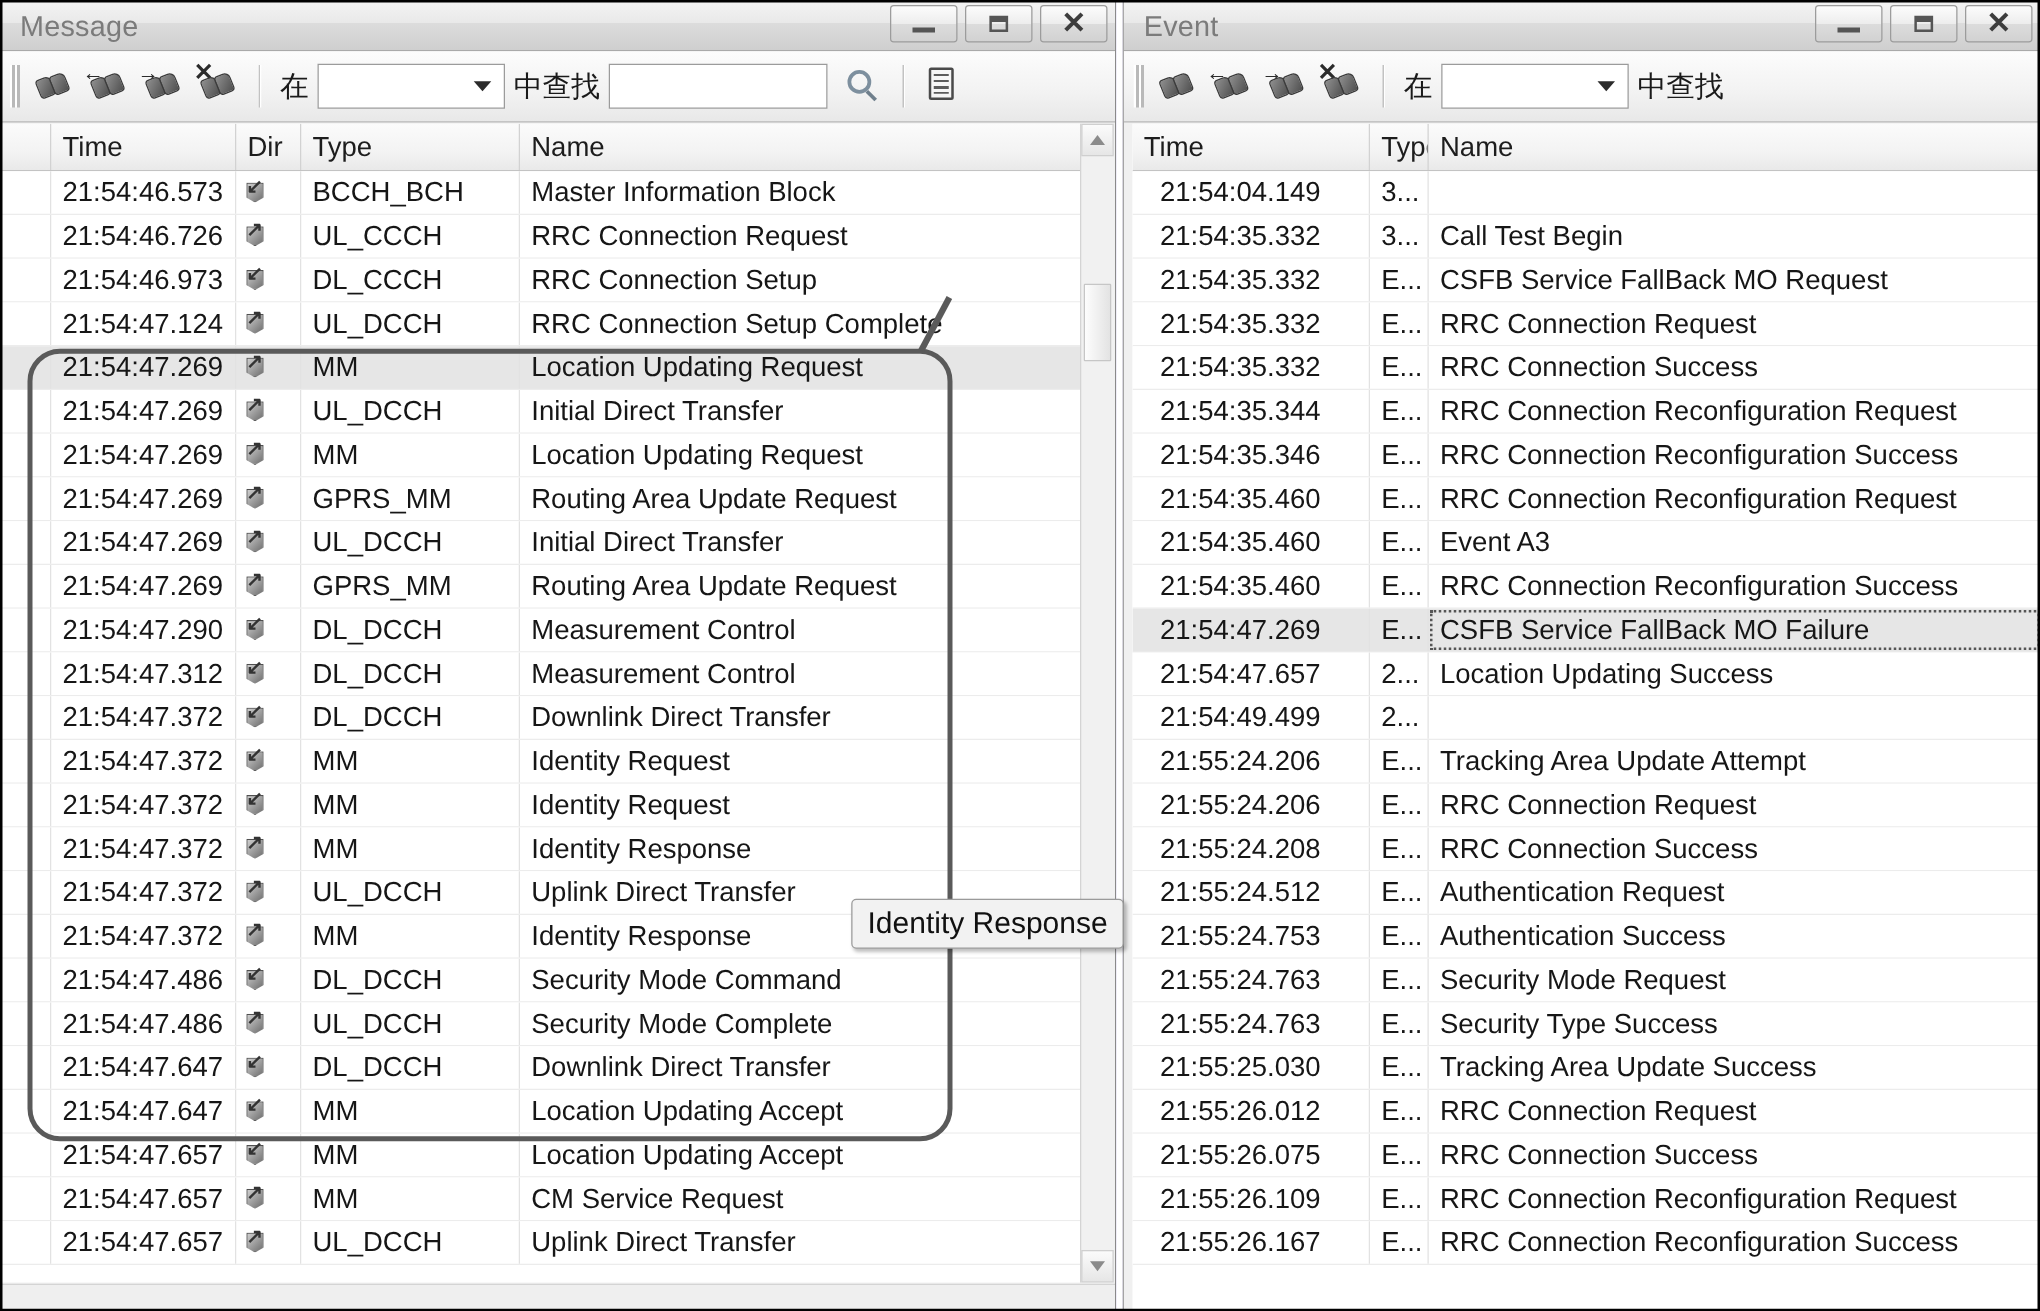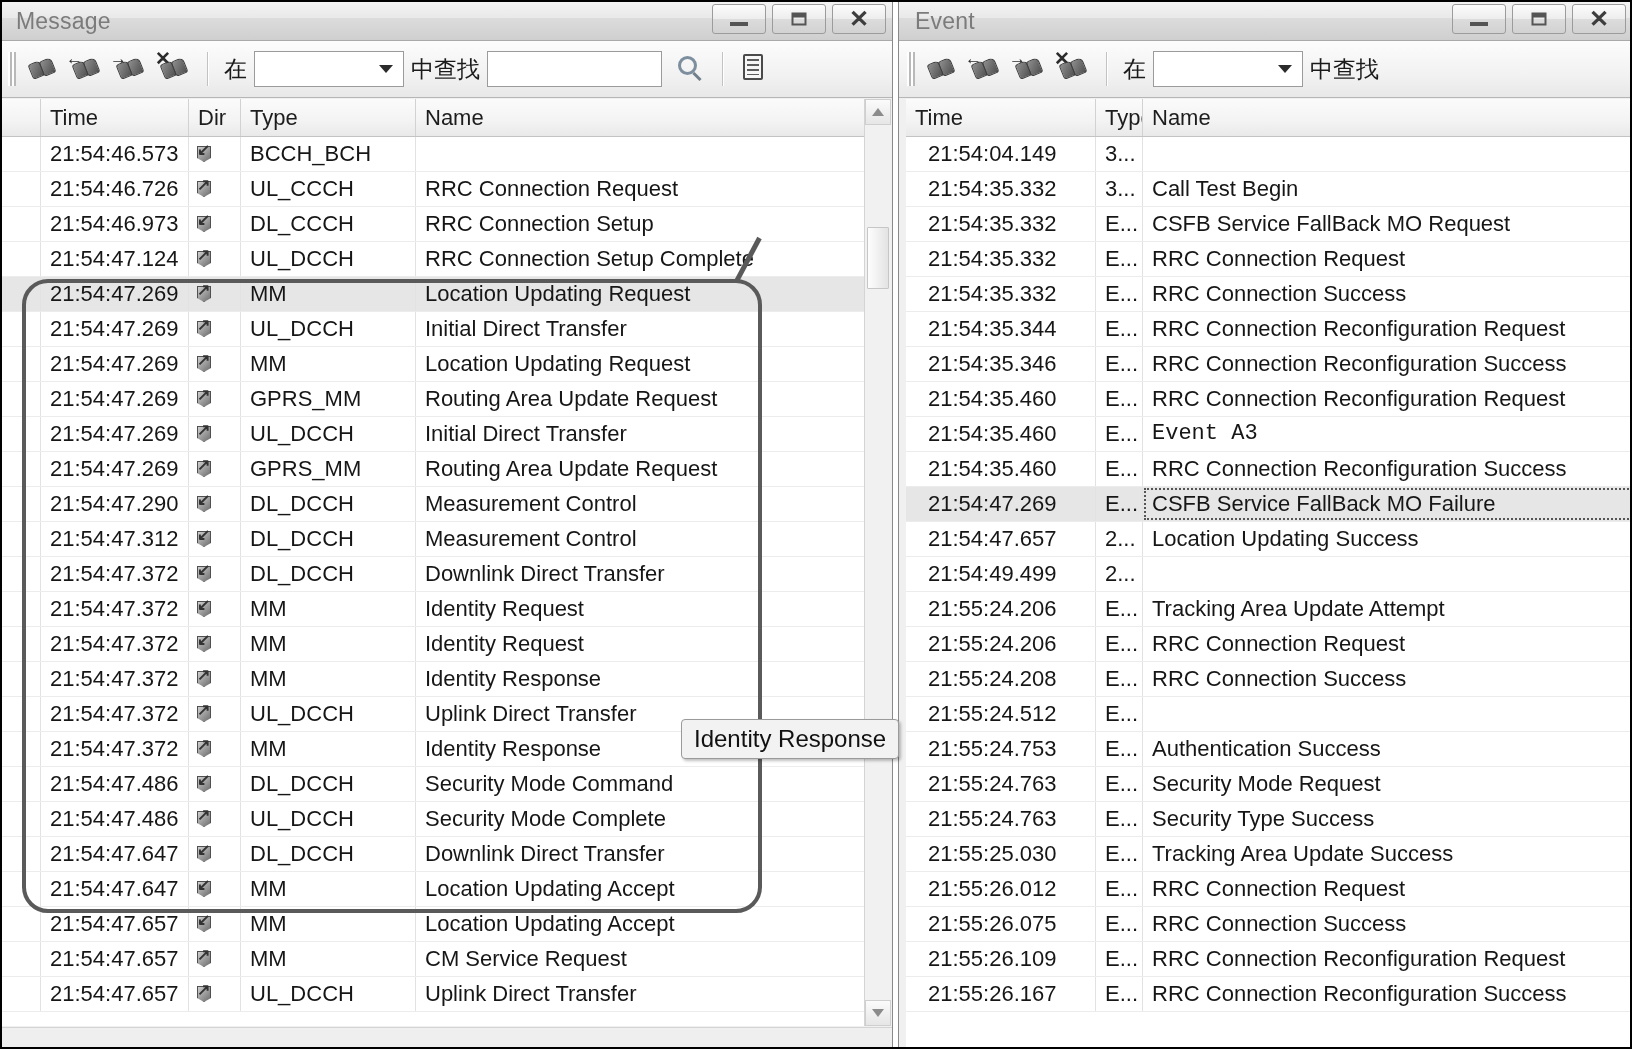--- a/index.html
+++ b/index.html
@@ -498,20 +498,21 @@
           <div class="grow">
             <div class="cell" style="width: 40px;"></div>
             <div class="cell" style="width: 148px;">21:54:46.573</div>
             <div class="cell" style="width: 52px; padding-left: 2px;">
               <span class="dirbox">
                 <span class="flagbase"></span>
                 <span class="flagarrow">↙</span>
               </span>
             </div>
             <div class="cell" style="width: 175px;">BCCH_BCH</div>
+            <div class="cell" style="width: 448px; border-right: none;">Master Information Block</div>
           </div>
           <div class="grow">
             <div class="cell" style="width: 40px;"></div>
             <div class="cell" style="width: 148px;">21:54:46.726</div>
             <div class="cell" style="width: 52px; padding-left: 2px;">
               <span class="dirbox">
                 <span class="flagbase"></span>
                 <span class="flagarrow">↗</span>
               </span>
             </div>
@@ -914,21 +915,21 @@
             <div class="cell" style="width: 490px; border-right: none;">RRC Connection Reconfiguration Success</div>
           </div>
           <div class="grow">
             <div class="cell" style="width: 190px; padding-left: 22px;">21:54:35.460</div>
             <div class="cell" style="width: 47px;">E...</div>
             <div class="cell" style="width: 490px; border-right: none;">RRC Connection Reconfiguration Request</div>
           </div>
           <div class="grow">
             <div class="cell" style="width: 190px; padding-left: 22px;">21:54:35.460</div>
             <div class="cell" style="width: 47px;">E...</div>
-            <div class="cell" style="width: 490px; border-right: none; font-family: Liberation Mono, monospace;">Event A3</div>
+            <div class="cell" style="width: 490px; border-right: none;">Event A3</div>
           </div>
           <div class="grow">
             <div class="cell" style="width: 190px; padding-left: 22px;">21:54:35.460</div>
             <div class="cell" style="width: 47px;">E...</div>
             <div class="cell" style="width: 490px; border-right: none;">RRC Connection Reconfiguration Success</div>
           </div>
           <div class="grow sel">
             <div class="cell" style="width: 190px; padding-left: 22px;">21:54:47.269</div>
             <div class="cell" style="width: 47px;">E...</div>
             <div class="cell name-focus" style="width: 490px; border-right: none;">CSFB Service FallBack MO Failure</div>
@@ -953,20 +954,21 @@
             <div class="cell" style="width: 490px; border-right: none;">RRC Connection Request</div>
           </div>
           <div class="grow">
             <div class="cell" style="width: 190px; padding-left: 22px;">21:55:24.208</div>
             <div class="cell" style="width: 47px;">E...</div>
             <div class="cell" style="width: 490px; border-right: none;">RRC Connection Success</div>
           </div>
           <div class="grow">
             <div class="cell" style="width: 190px; padding-left: 22px;">21:55:24.512</div>
             <div class="cell" style="width: 47px;">E...</div>
+            <div class="cell" style="width: 490px; border-right: none;">Authentication Request</div>
           </div>
           <div class="grow">
             <div class="cell" style="width: 190px; padding-left: 22px;">21:55:24.753</div>
             <div class="cell" style="width: 47px;">E...</div>
             <div class="cell" style="width: 490px; border-right: none;">Authentication Success</div>
           </div>
           <div class="grow">
             <div class="cell" style="width: 190px; padding-left: 22px;">21:55:24.763</div>
             <div class="cell" style="width: 47px;">E...</div>
             <div class="cell" style="width: 490px; border-right: none;">Security Mode Request</div>

